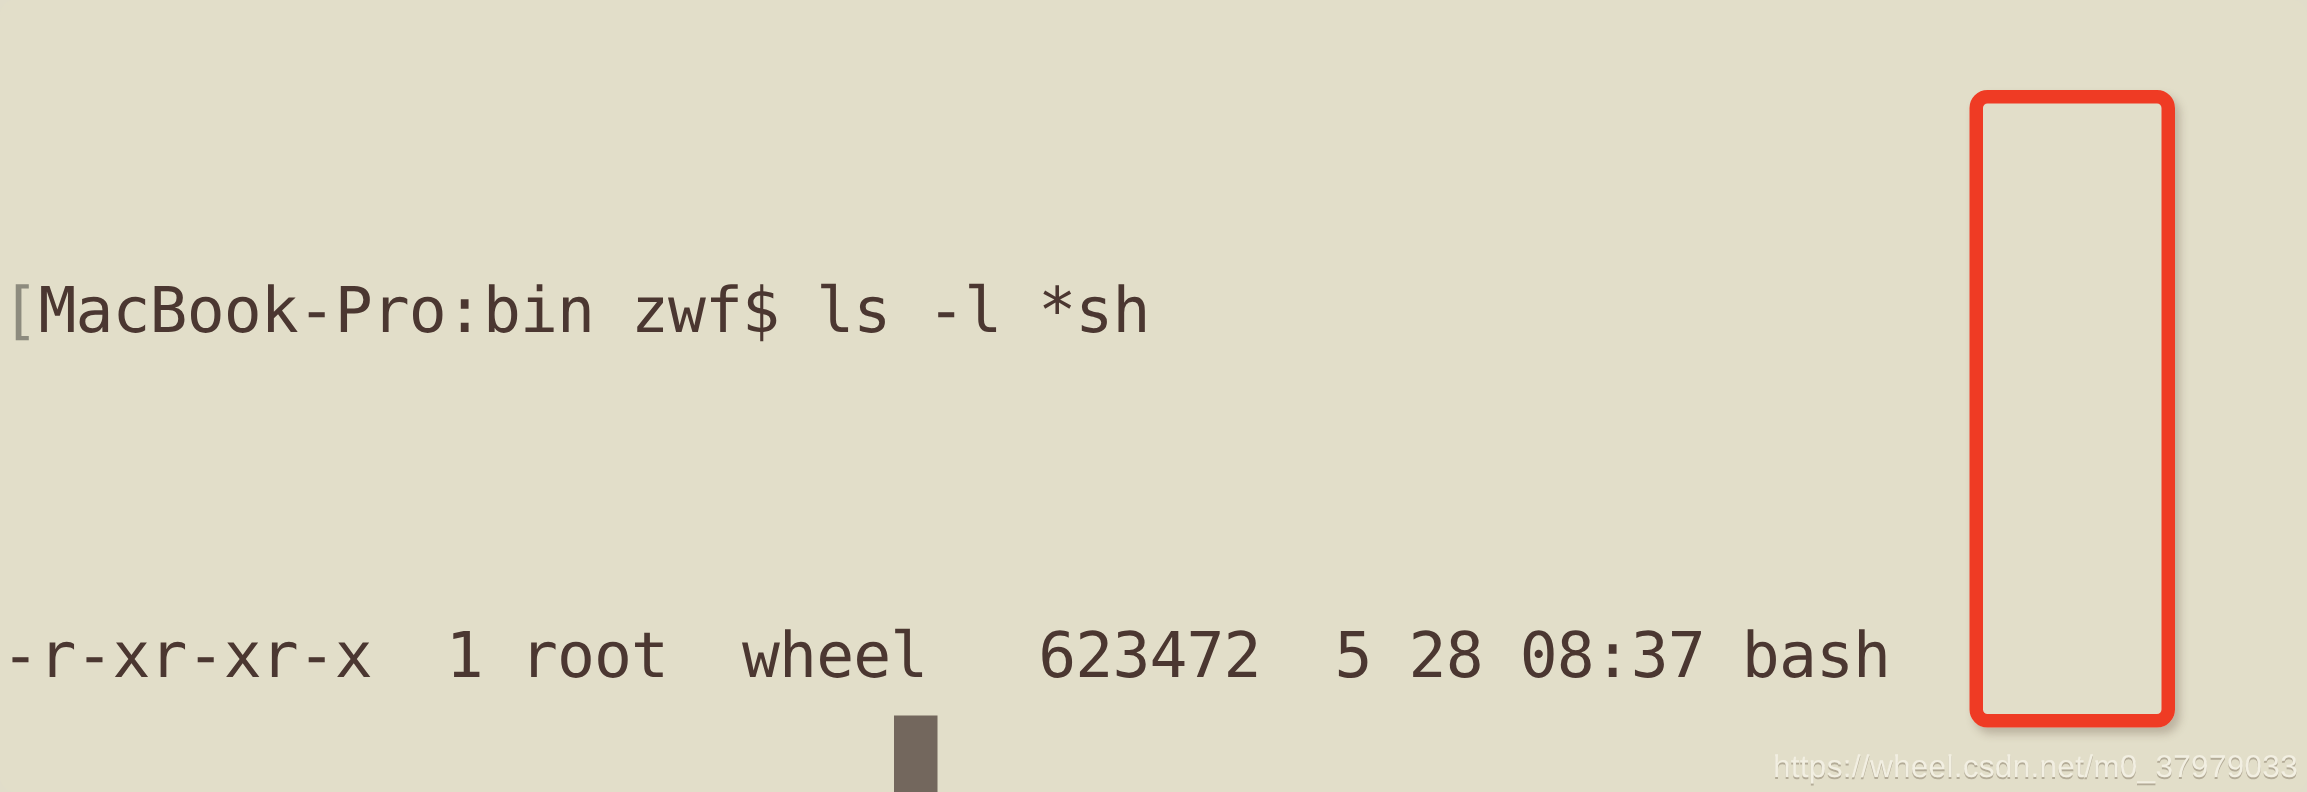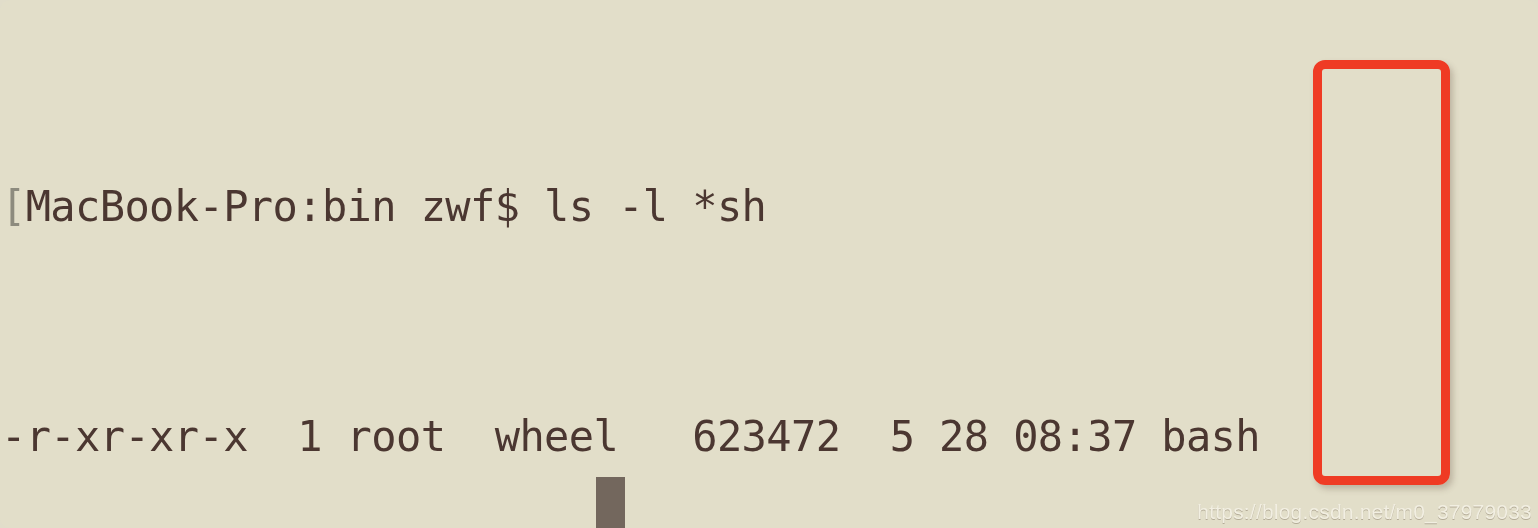--- a/index.html
+++ b/index.html
@@ -99,15 +99,15 @@
     
 
     
 
   </div>
 
   <div id="cursor-block"></div>
 
   <div id="highlight-box"></div>
 
-  <div id="watermark">https://blog.csdn.net/m0_37979033</div>
+  <div id="watermark">https://wheel.csdn.net/m0_37979033</div>
 
 </div>
 
 </body></html>

